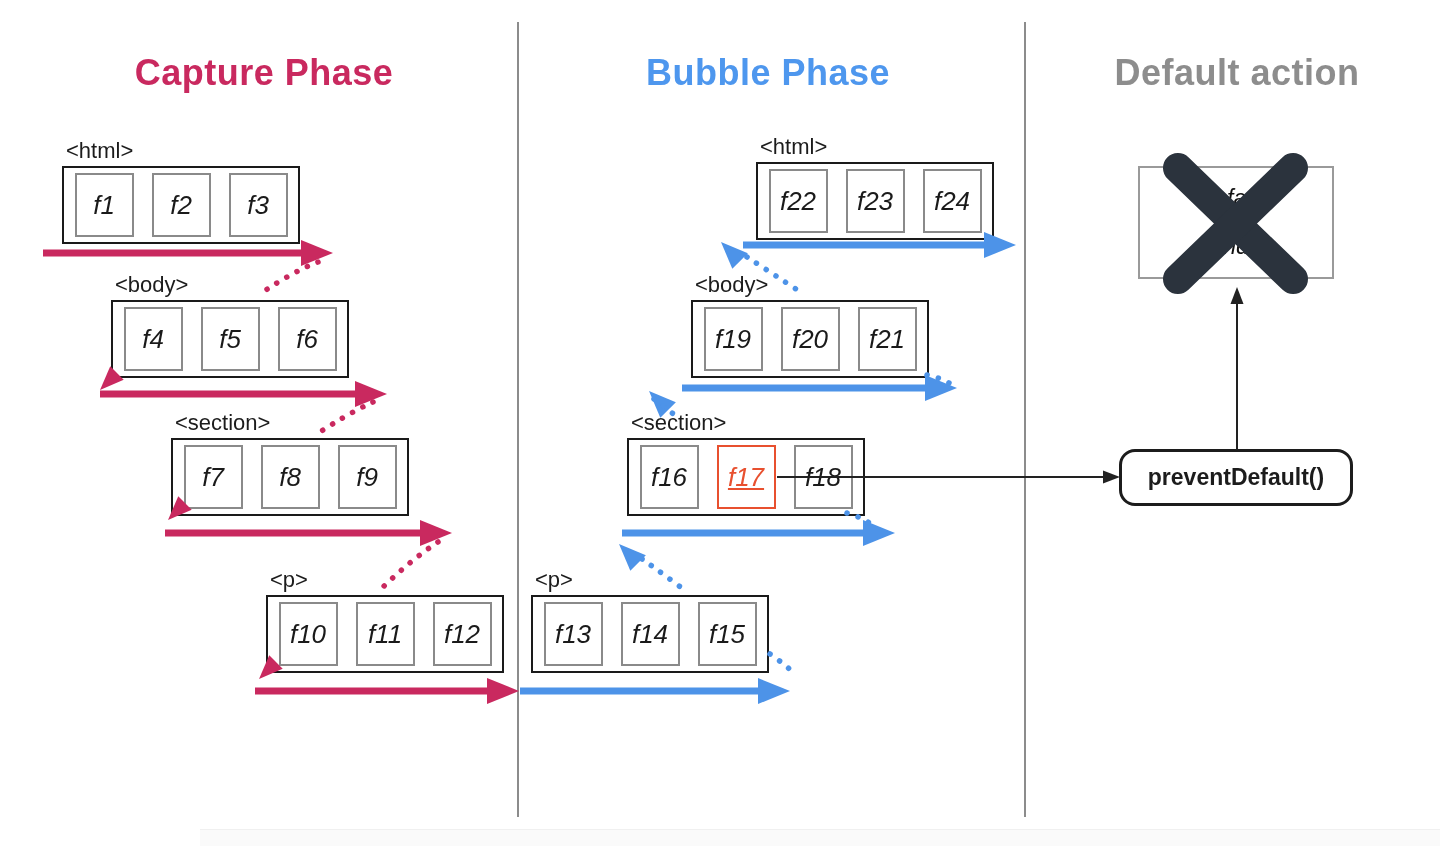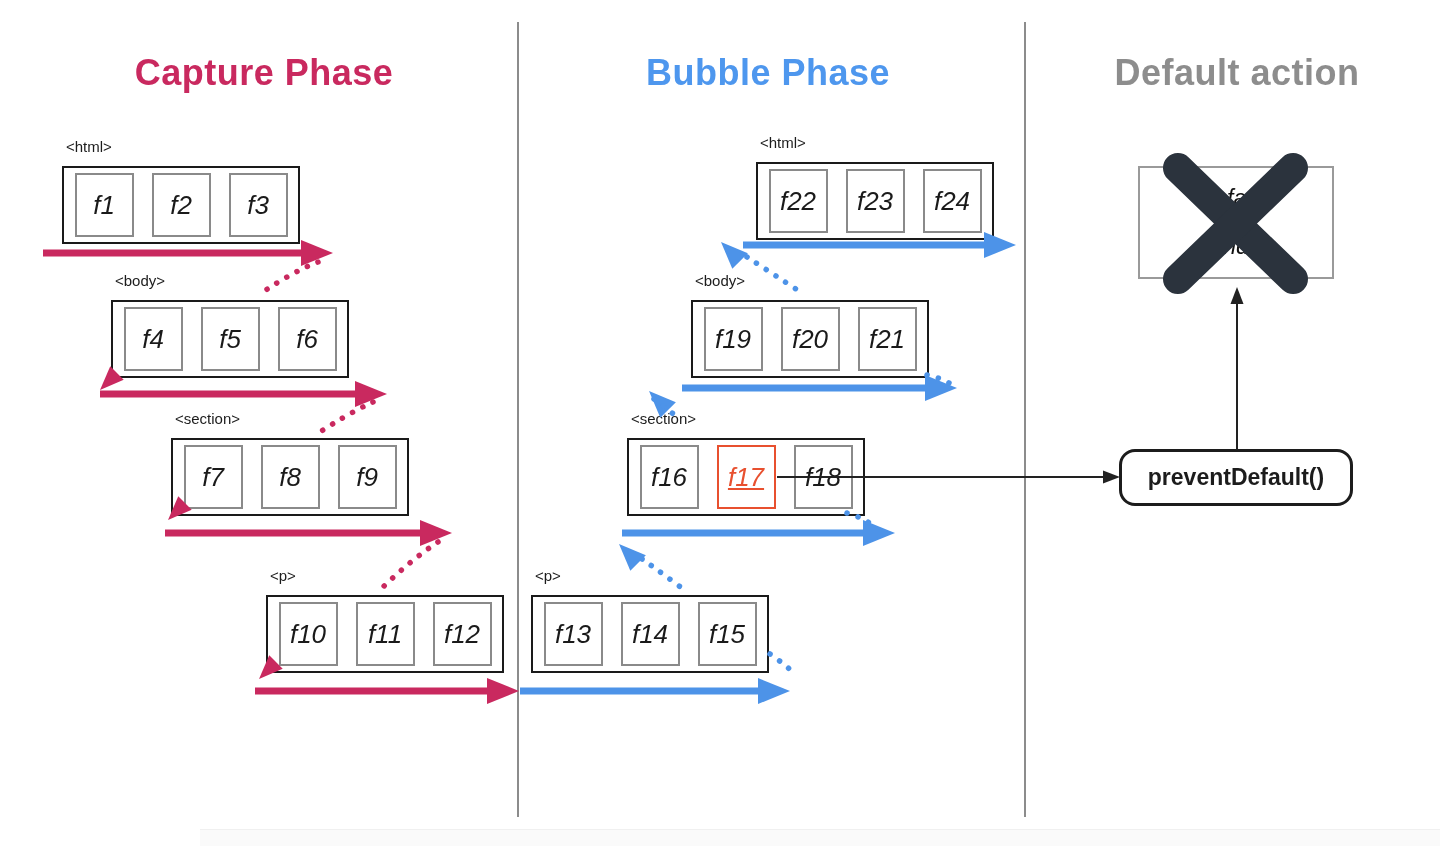--- a/index.html
+++ b/index.html
@@ -15,21 +15,21 @@
   .canvas{position:relative;width:1440px;height:846px;background:#fff;overflow:hidden;}
 
   .title{position:absolute;width:460px;top:52px;text-align:center;
          font-size:36px;font-weight:700;letter-spacing:.5px;white-space:nowrap;}
   .title.capture{left:34px;color:var(--pink);}
   .title.bubble{left:538px;color:var(--blue-title);}
   .title.default{left:1007px;color:var(--muted);}
 
   .group{position:absolute;width:238px;height:78px;border:2.5px solid #1a1a1a;background:#fff;
          box-sizing:border-box;display:flex;align-items:center;justify-content:center;gap:18px;z-index:2;}
-  .tag{position:absolute;top:-30px;left:2px;font-size:15px;color:#1c1c1c;white-space:nowrap;}
+  .tag{position:absolute;top:-30px;left:2px;font-size:22px;color:#1c1c1c;white-space:nowrap;}
   .fbox{width:59px;height:64px;border:2px solid #8a8a8a;background:#fff;box-sizing:border-box;
         display:flex;align-items:center;justify-content:center;
         font-style:italic;font-size:26px;color:#1a1a1a;}
   .fbox.hl{border:2.5px solid var(--red);color:var(--red);text-decoration:underline;}
 
   
   .c1{left:62px;top:166px;}  .c2{left:111px;top:300px;}
   .c3{left:171px;top:438px;} .c4{left:266px;top:595px;}
   .b1{left:756px;top:162px;} .b2{left:691px;top:300px;}
   .b3{left:627px;top:438px;} .b4{left:531px;top:595px;}

